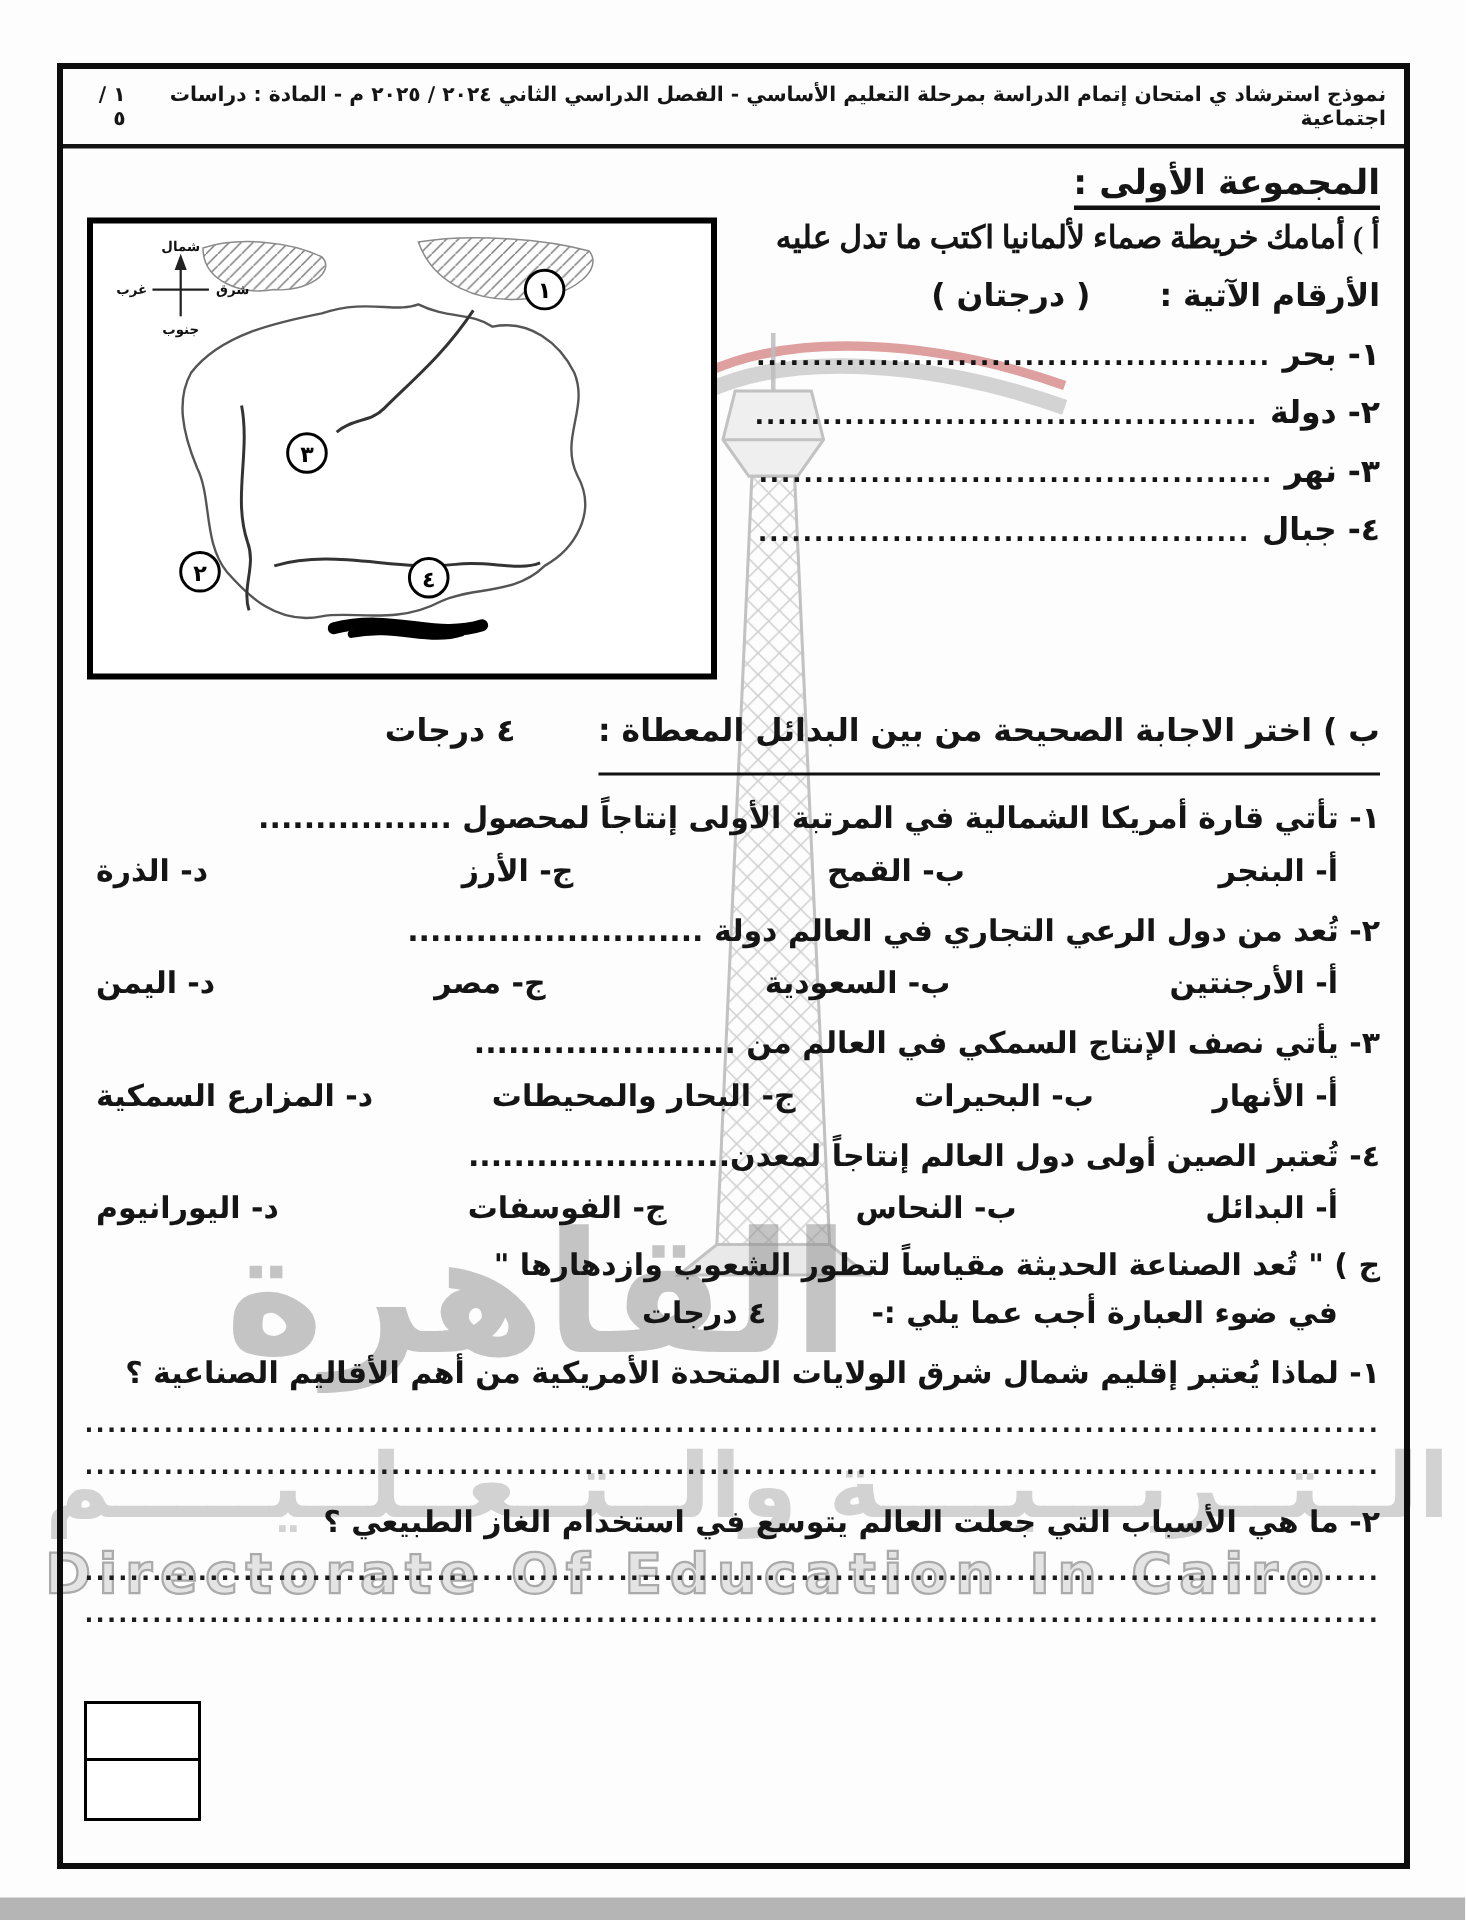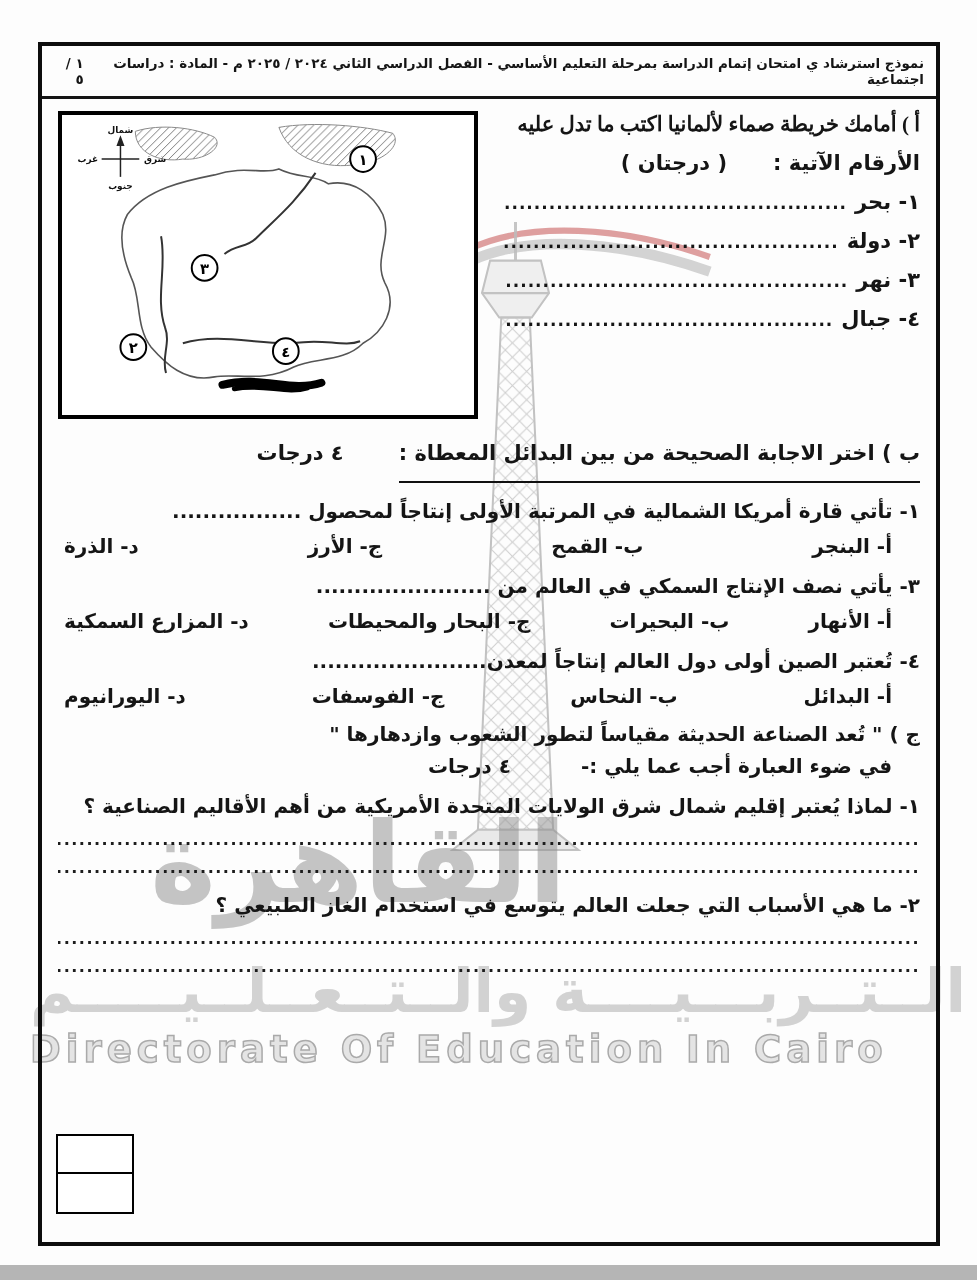--- a/index.html
+++ b/index.html
@@ -84,20 +84,23 @@
 
   <div class="frame">
 
     <div class="header">
       <div class="header-title">نموذج استرشاد ي امتحان إتمام الدراسة بمرحلة التعليم الأساسي - الفصل الدراسي الثاني ٢٠٢٤ / ٢٠٢٥ م  -  المادة : دراسات اجتماعية</div>
       <div class="header-page">١ / ٥</div>
     </div>
 
     <div class="content">
 
+      <div class="group-title">
+        <span>المجموعة الأولى :</span>
+      </div>
 
       <div class="section-a">
 
         <div class="map-box">
           <svg viewBox="0 0 408 294" width="100%" height="100%">
             <defs>
               <pattern id="sea" width="8" height="8" patternUnits="userSpaceOnUse">
                 <path d="M0,8 L8,0" stroke="#7a7a7a" stroke-width="1"></path>
               </pattern>
             </defs>
@@ -177,20 +180,29 @@
         <div class="mcq">
           <div class="mcq-text">١- تأتي قارة أمريكا الشمالية في المرتبة الأولى إنتاجاً لمحصول .................</div>
           <div class="mcq-opts">
             <span>أ- البنجر</span>
             <span>ب-  القمح</span>
             <span>ج- الأرز</span>
             <span>د- الذرة</span>
           </div>
         </div>
 
+        <div class="mcq">
+          <div class="mcq-text">٢- تُعد من دول الرعي التجاري في العالم دولة ..........................</div>
+          <div class="mcq-opts">
+            <span>أ- الأرجنتين</span>
+            <span>ب-  السعودية</span>
+            <span>ج- مصر</span>
+            <span>د- اليمن</span>
+          </div>
+        </div>
 
         <div class="mcq">
           <div class="mcq-text">٣- يأتي نصف الإنتاج السمكي في العالم من .......................</div>
           <div class="mcq-opts">
             <span>أ- الأنهار</span>
             <span>ب-  البحيرات</span>
             <span>ج- البحار والمحيطات</span>
             <span>د- المزارع السمكية</span>
           </div>
         </div>

